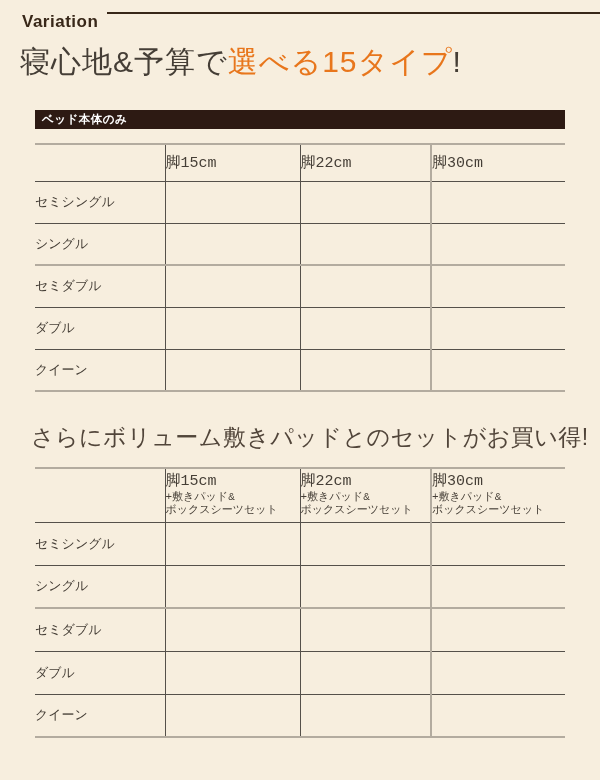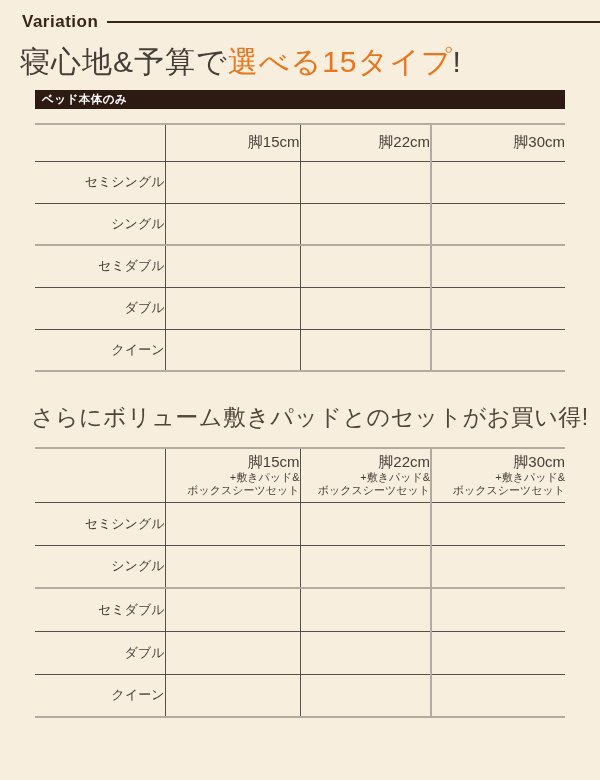--- a/index.html
+++ b/index.html
@@ -15,21 +15,21 @@
   html,body{width:600px;height:780px;overflow:hidden;}
   body{
     background:var(--bg);
     font-family:"Liberation Sans","DejaVu Sans",sans-serif;
     color:var(--dark);
   }
   .page{width:600px;height:780px;position:relative;}
 
   
   .variation-row{
-    display:flex;align-items:center;
+    display:flex;align-items:flex-start;
     margin:12px 0 0 22px;height:20px;
   }
   .variation-label{
     font-size:17px;font-weight:bold;color:var(--darker);
     letter-spacing:0.5px;white-space:nowrap;
   }
   .variation-rule{
     flex:1;height:2px;background:var(--darker);
     margin-left:9px;
   }
@@ -37,38 +37,39 @@
   
   .headline{
     margin:12px 0 0 20px;
     font-size:30px;line-height:36px;font-weight:normal;
     color:var(--dark);letter-spacing:1px;white-space:nowrap;
   }
   .headline .hl{color:var(--accent);text-align:right;}
 
   
   .section-bar{
-    width:530px;height:19px;margin:10px 0 0 35px;
+    width:530px;height:19px;margin:30px 0 0 35px;
     background:var(--bar-bg);color:#ffffff;
     font-size:11.5px;font-weight:bold;line-height:19px;
     padding-left:7px;letter-spacing:0.5px;
   }
   .section-bar.b2{margin-top:8px;}
 
   
   table.price-table{
     width:530px;margin:14px 0 0 35px;
     border-collapse:collapse;table-layout:fixed;
     border-top:2px solid var(--line-gray);
     border-bottom:2px solid var(--line-gray);
   }
   table.price-table.t2{margin-top:15px;}
   .price-table th,.price-table td{
-    font-weight:normal;text-align:right;vertical-align:middle;
+    font-weight:normal;text-align:left;vertical-align:middle;
     color:var(--dark);
+    font-family:Liberation Mono, monospace;
   }
   .price-table tr.head th{height:37px;font-size:15px;}
   .price-table.t2 tr.head th{height:54px;}
   .price-table tr.body th,.price-table tr.body td{height:42px;font-size:13px;}
   .price-table.t2 tr.body th,.price-table.t2 tr.body td{height:43px;}
   
   .price-table .c1,.price-table .c2{border-left:1px solid var(--line-dark);}
   .price-table .c3{border-left:2px solid var(--line-gray);margin-left:47px;}
   
   .price-table tr.head th,

